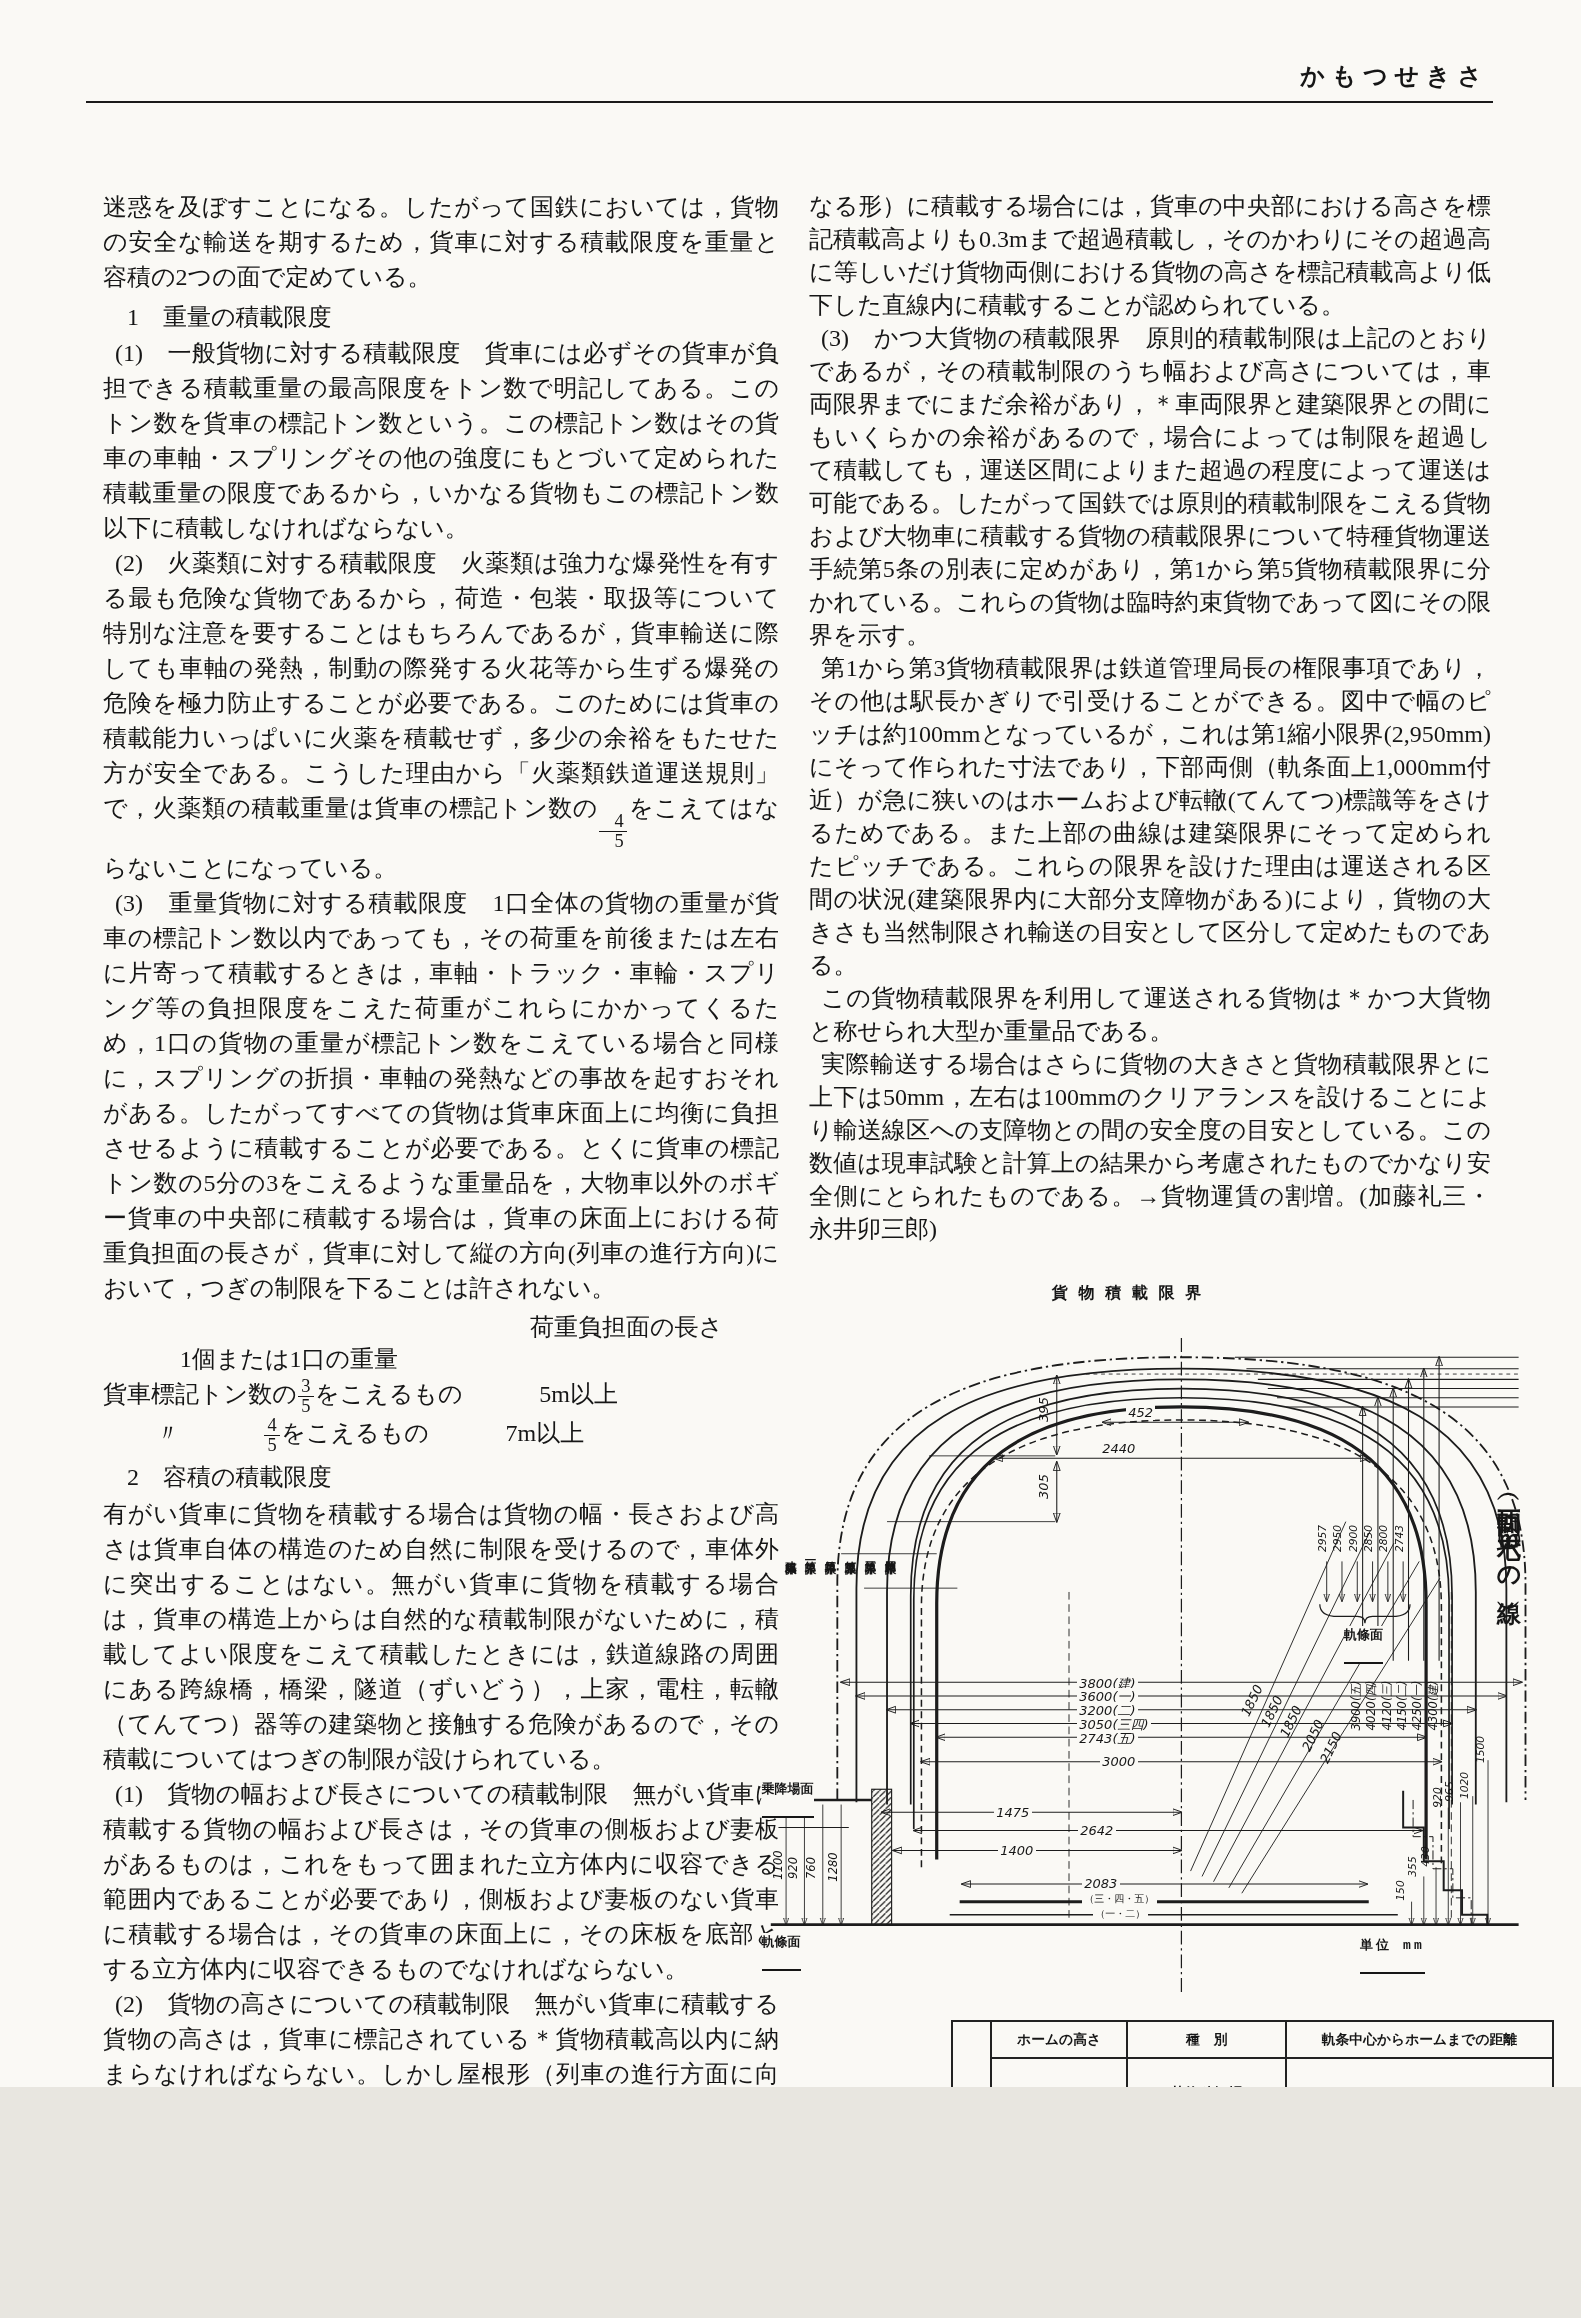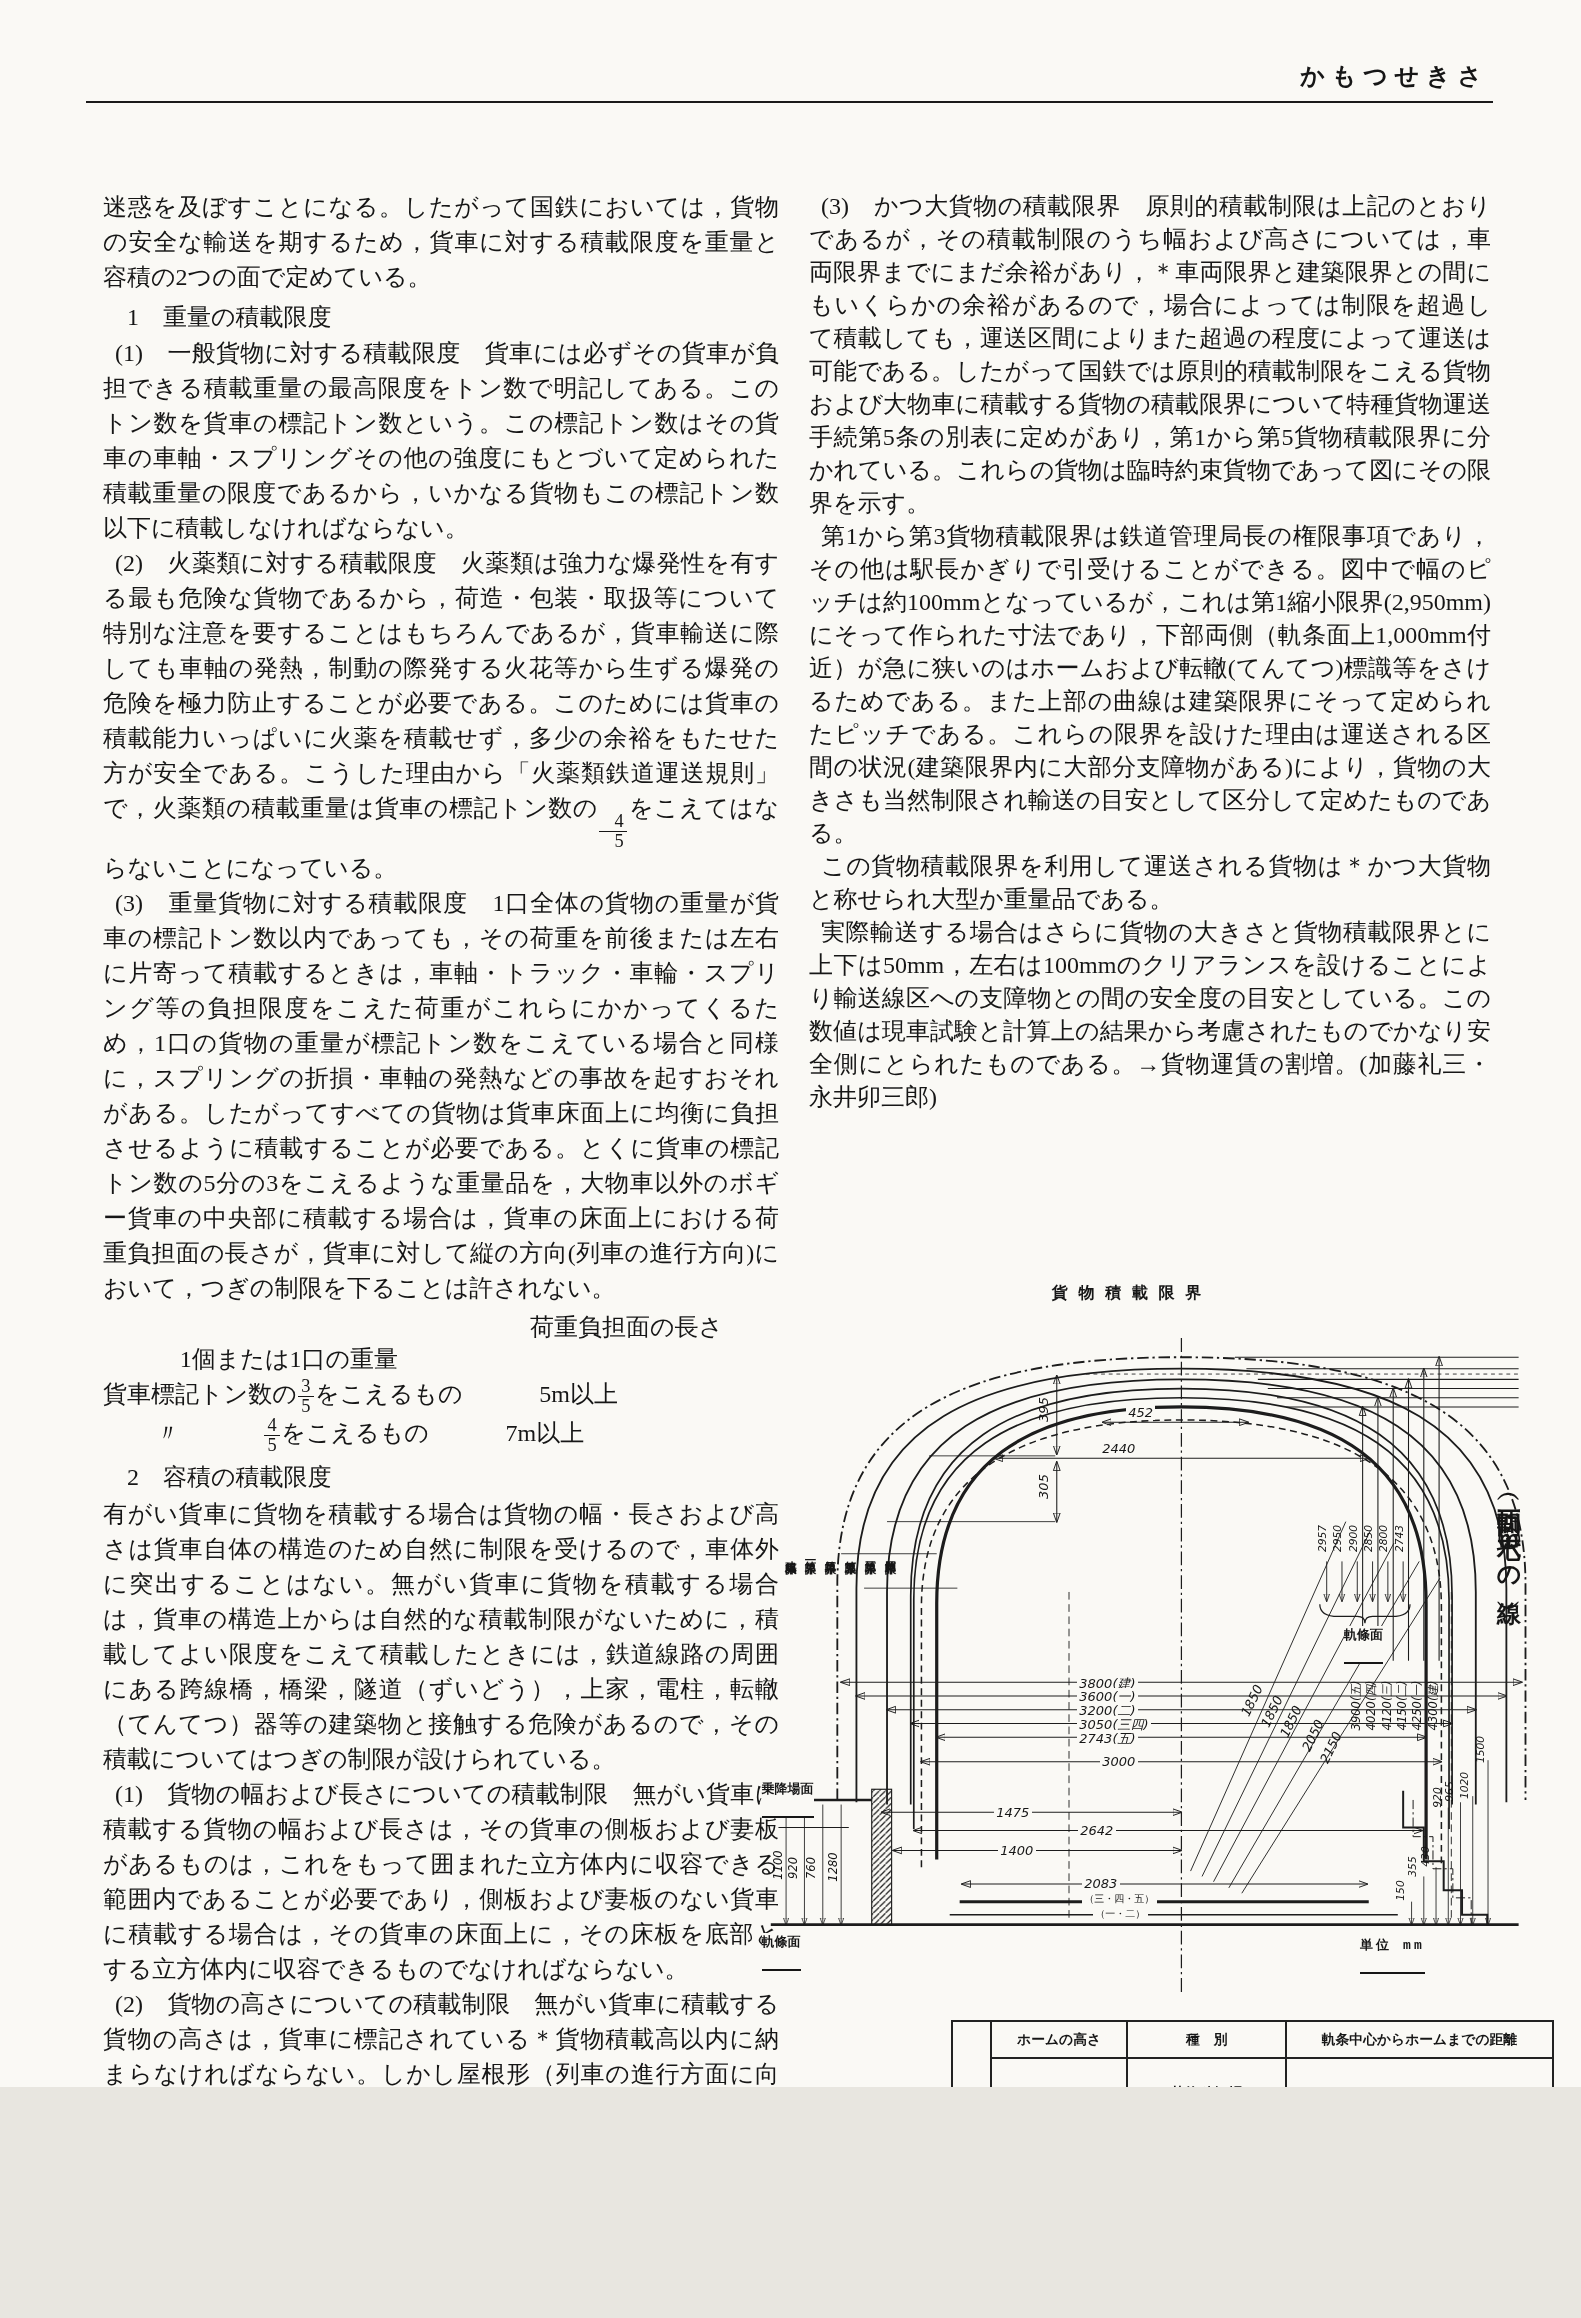--- a/index.html
+++ b/index.html
@@ -95,20 +95,21 @@
           <span class="wt-val">7m以上</span>
         </div>
     </div>
     <p class="h">2　容積の積載限度</p>
     <p class="cont">有がい貨車に貨物を積載する場合は貨物の幅・長さおよび高さは貨車自体の構造のため自然に制限を受けるので，車体外に突出することはない。無がい貨車に貨物を積載する場合は，貨車の構造上からは自然的な積載制限がないために，積載してよい限度をこえて積載したときには，鉄道線路の周囲にある跨線橋，橋梁，隧道（ずいどう），上家，電柱，転轍（てんてつ）器等の建築物と接触する危険があるので，その積載についてはつぎの制限が設けられている。</p>
     <p>(1)　貨物の幅および長さについての積載制限　無がい貨車に積載する貨物の幅および長さは，その貨車の側板および妻板があるものは，これをもって囲まれた立方体内に収容できる範囲内であることが必要であり，側板および妻板のない貨車に積載する場合は，その貨車の床面上に，その床板を底部とする立方体内に収容できるものでなければならない。</p>
     <p>(2)　貨物の高さについての積載制限　無がい貨車に積載する貨物の高さは，貨車に標記されている＊貨物積載高以内に納まらなければならない。しかし屋根形（列車の進行方面に向って断面を見ると上部が二等辺三角形と</p>
   </div>
 
   <div class="col" id="col-right">
+    <p class="cont">なる形）に積載する場合には，貨車の中央部における高さを標記積載高よりも0.3mまで超過積載し，そのかわりにその超過高に等しいだけ貨物両側における貨物の高さを標記積載高より低下した直線内に積載することが認められている。</p>
     <p>(3)　かつ大貨物の積載限界　原則的積載制限は上記のとおりであるが，その積載制限のうち幅および高さについては，車両限界までにまだ余裕があり，＊車両限界と建築限界との間にもいくらかの余裕があるので，場合によっては制限を超過して積載しても，運送区間によりまた超過の程度によって運送は可能である。したがって国鉄では原則的積載制限をこえる貨物および大物車に積載する貨物の積載限界について特種貨物運送手続第5条の別表に定めがあり，第1から第5貨物積載限界に分かれている。これらの貨物は臨時約束貨物であって図にその限界を示す。</p>
     <p>第1から第3貨物積載限界は鉄道管理局長の権限事項であり，その他は駅長かぎりで引受けることができる。図中で幅のピッチは約100mmとなっているが，これは第1縮小限界(2,950mm)にそって作られた寸法であり，下部両側（軌条面上1,000mm付近）が急に狭いのはホームおよび転轍(てんてつ)標識等をさけるためである。また上部の曲線は建築限界にそって定められたピッチである。これらの限界を設けた理由は運送される区間の状況(建築限界内に大部分支障物がある)により，貨物の大きさも当然制限され輸送の目安として区分して定めたものである。</p>
     <p>この貨物積載限界を利用して運送される貨物は＊かつ大貨物と称せられ大型か重量品である。</p>
     <p>実際輸送する場合はさらに貨物の大きさと貨物積載限界とに上下は50mm，左右は100mmのクリアランスを設けることにより輸送線区への支障物との間の安全度の目安としている。この数値は現車試験と計算上の結果から考慮されたものでかなり安全側にとられたものである。→貨物運賃の割増。(加藤礼三・永井卯三郎)</p>
   </div>
 
   <div id="fig-caption">貨物積載限界</div>
 
   <div id="fig">
     <svg width="780" height="692" viewBox="0 0 1020 905">

